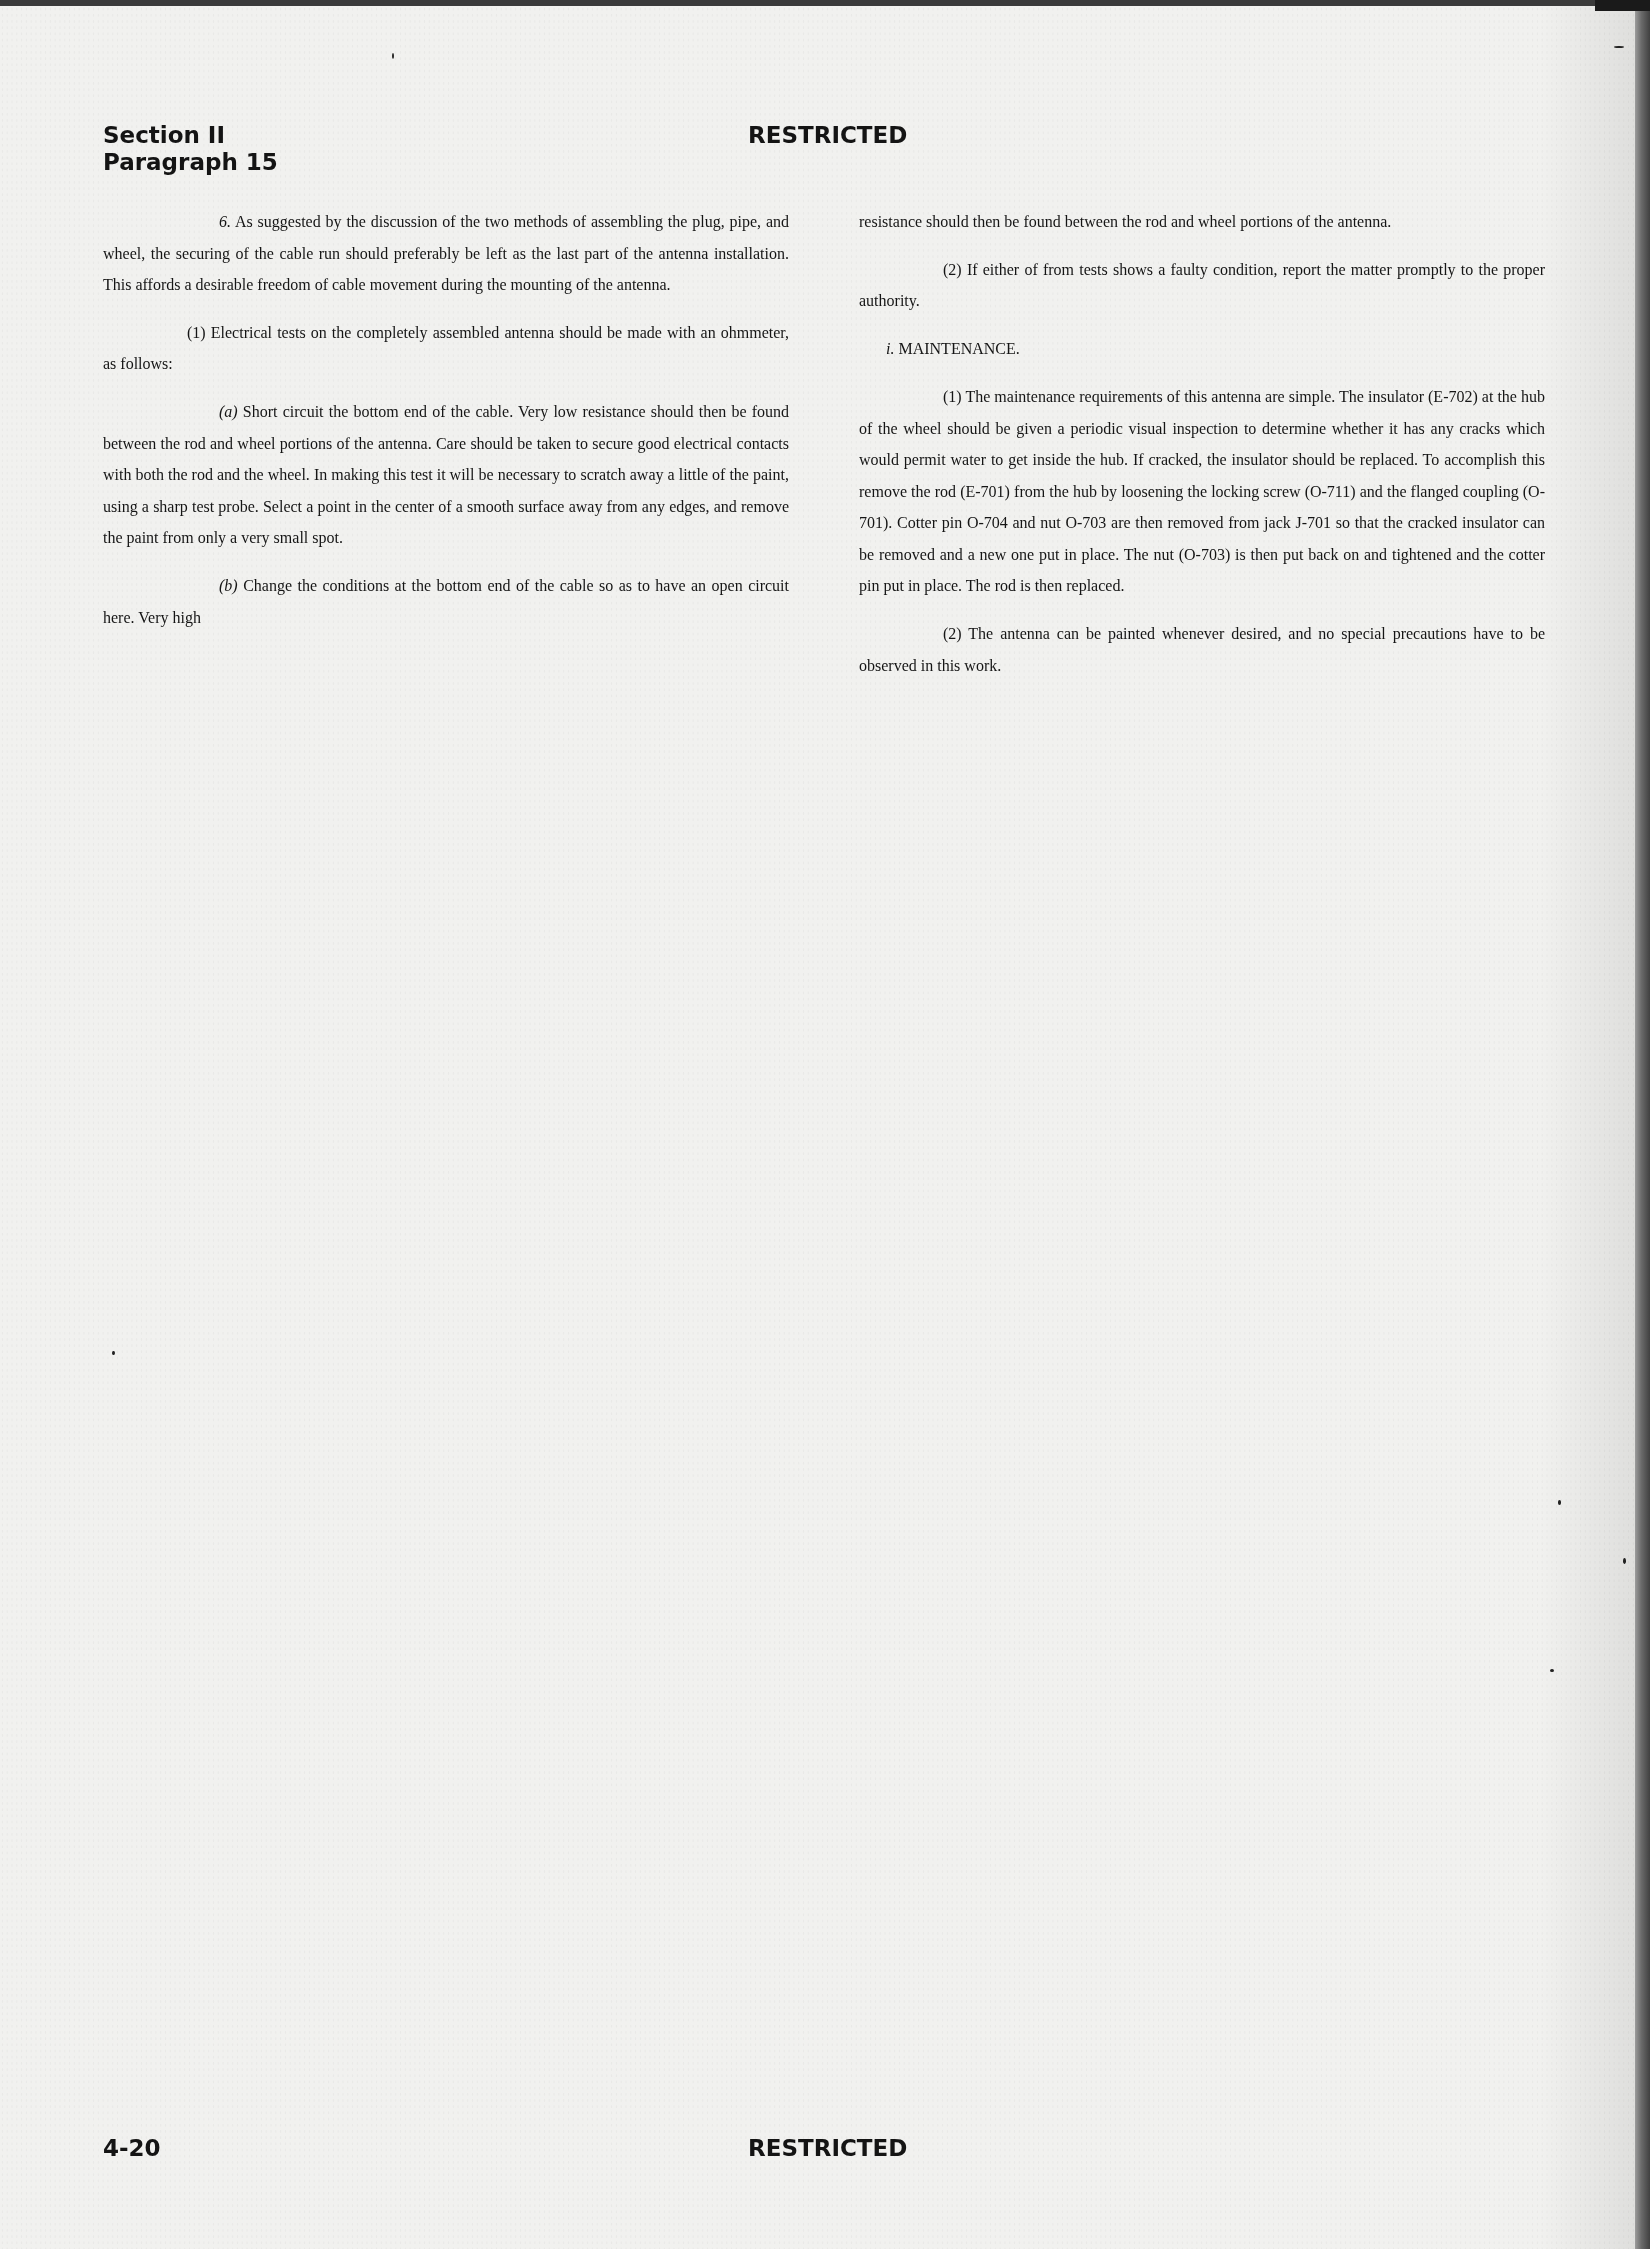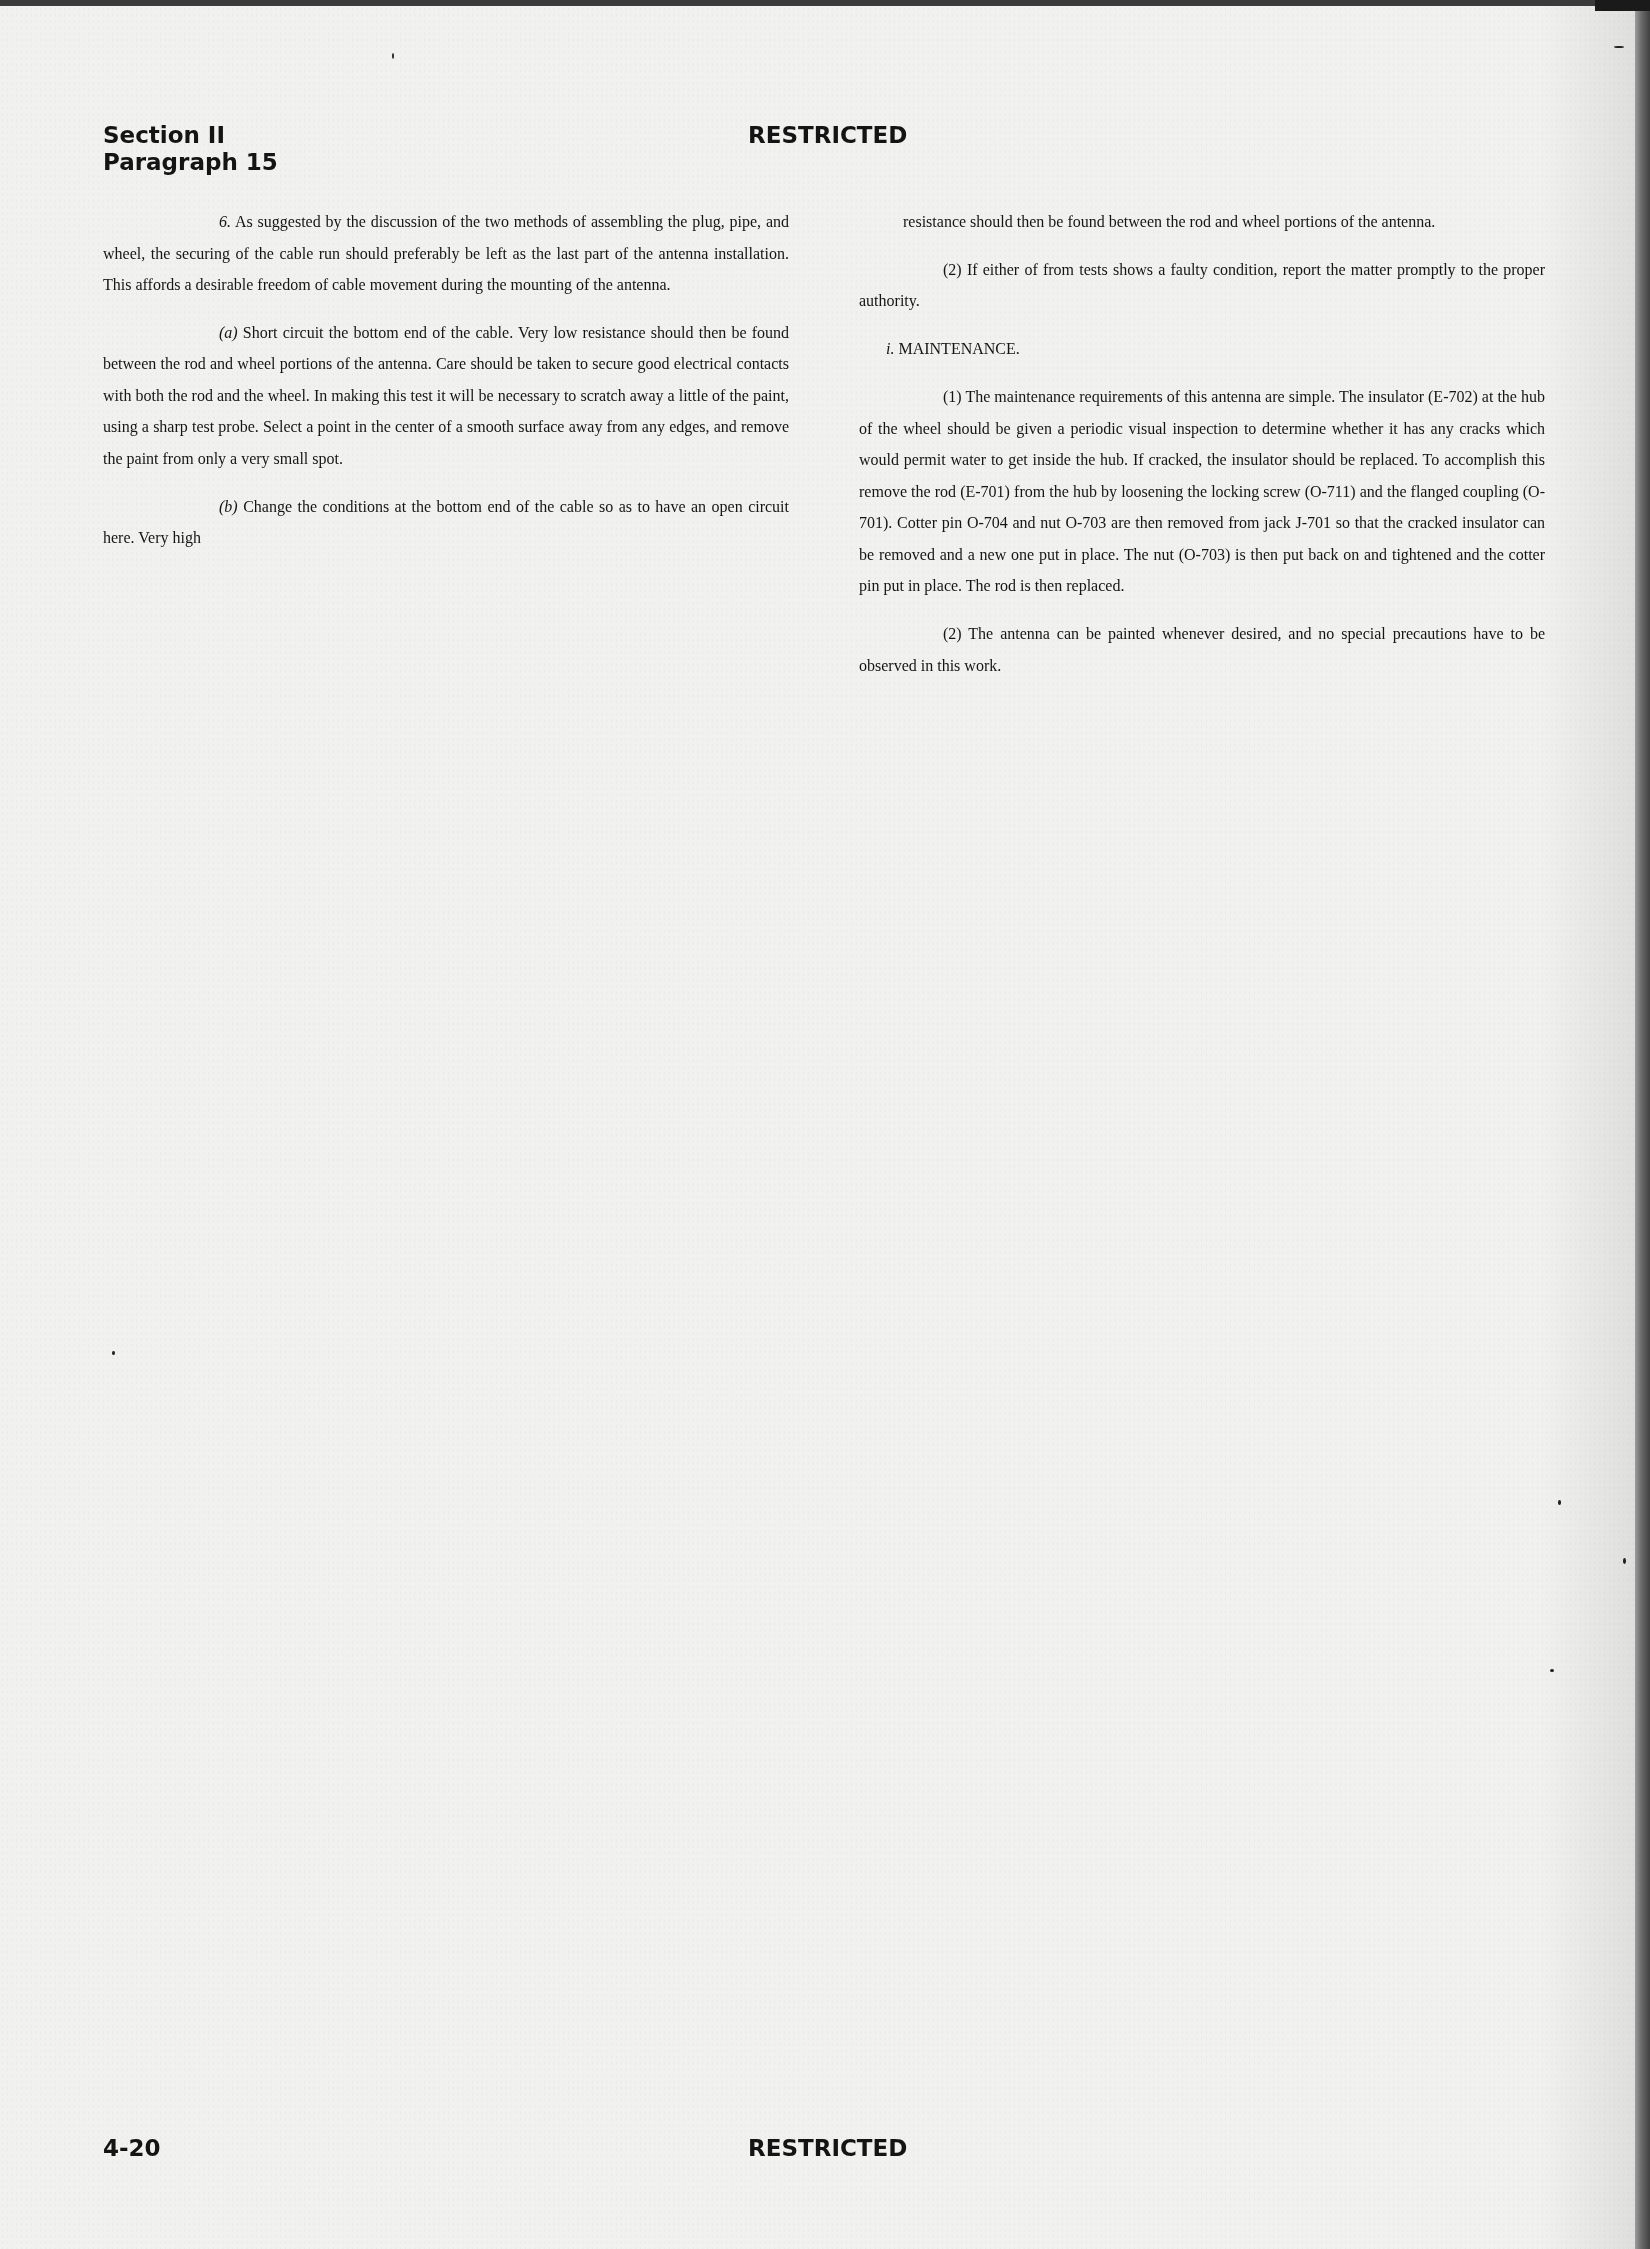--- a/index.html
+++ b/index.html
@@ -34,41 +34,42 @@
   .col {
     position: absolute; top: 200px; width: 686px;
     font-family: "Liberation Serif", serif; font-size: 16px; line-height: 31.5px;
     color: #151515; text-align: justify;
   }
   .col-left { left: 103px; }
   .col-right { left: 859px; }
   .col p { margin: 0 0 16.4px 0; }
   .col p.indent1 { text-indent: 116px; }
   .col p.indent2 { text-indent: 84px; }
-  .col p.noindent { text-indent: 0; margin-left: 44px; }
+  .col p.noindent { text-indent: 0; }
   .heading { margin: 0 0 16.4px 0; text-indent: 27px; }
   .heading .lbl { font-style: italic; }
   .it { font-style: italic; }
   .speck { position: absolute; background: #222; border-radius: 50%; }
 </style>
 </head>
 <body>
 
 <div class="page">
 
   <div class="hdr hdr-left">
     <div>Section II</div>
     <div>Paragraph 15</div>
   </div>
   <div class="hdr hdr-center">RESTRICTED</div>
 
   <div class="col col-left">
     <p class="indent1"><span class="it">6.</span> <span>As suggested by the discussion of the two methods of assembling the plug, pipe, and wheel, the securing of the cable run should preferably be left as the last part of the antenna installation. This affords a desirable freedom of cable movement during the mounting of the antenna.</span></p>
 
 
+    <p class="indent2"><span>(1)</span> <span>Electrical tests on the completely assembled antenna should be made with an ohmmeter, as follows:</span></p>
 
     <p class="indent1"><span class="it">(a)</span> <span>Short circuit the bottom end of the cable. Very low resistance should then be found between the rod and wheel portions of the antenna. Care should be taken to secure good electrical contacts with both the rod and the wheel. In making this test it will be necessary to scratch away a little of the paint, using a sharp test probe. Select a point in the center of a smooth surface away from any edges, and remove the paint from only a very small spot.</span></p>
 
     <p class="indent1"><span class="it">(b)</span> <span>Change the conditions at the bottom end of the cable so as to have an open circuit here. Very high</span></p>
   </div>
 
   <div class="col col-right">
     <p class="noindent">resistance should then be found between the rod and wheel portions of the antenna.</p>
 
     <p class="indent2"><span>(2)</span> <span>If either of from tests shows a faulty condition, report the matter promptly to the proper authority.</span></p>

